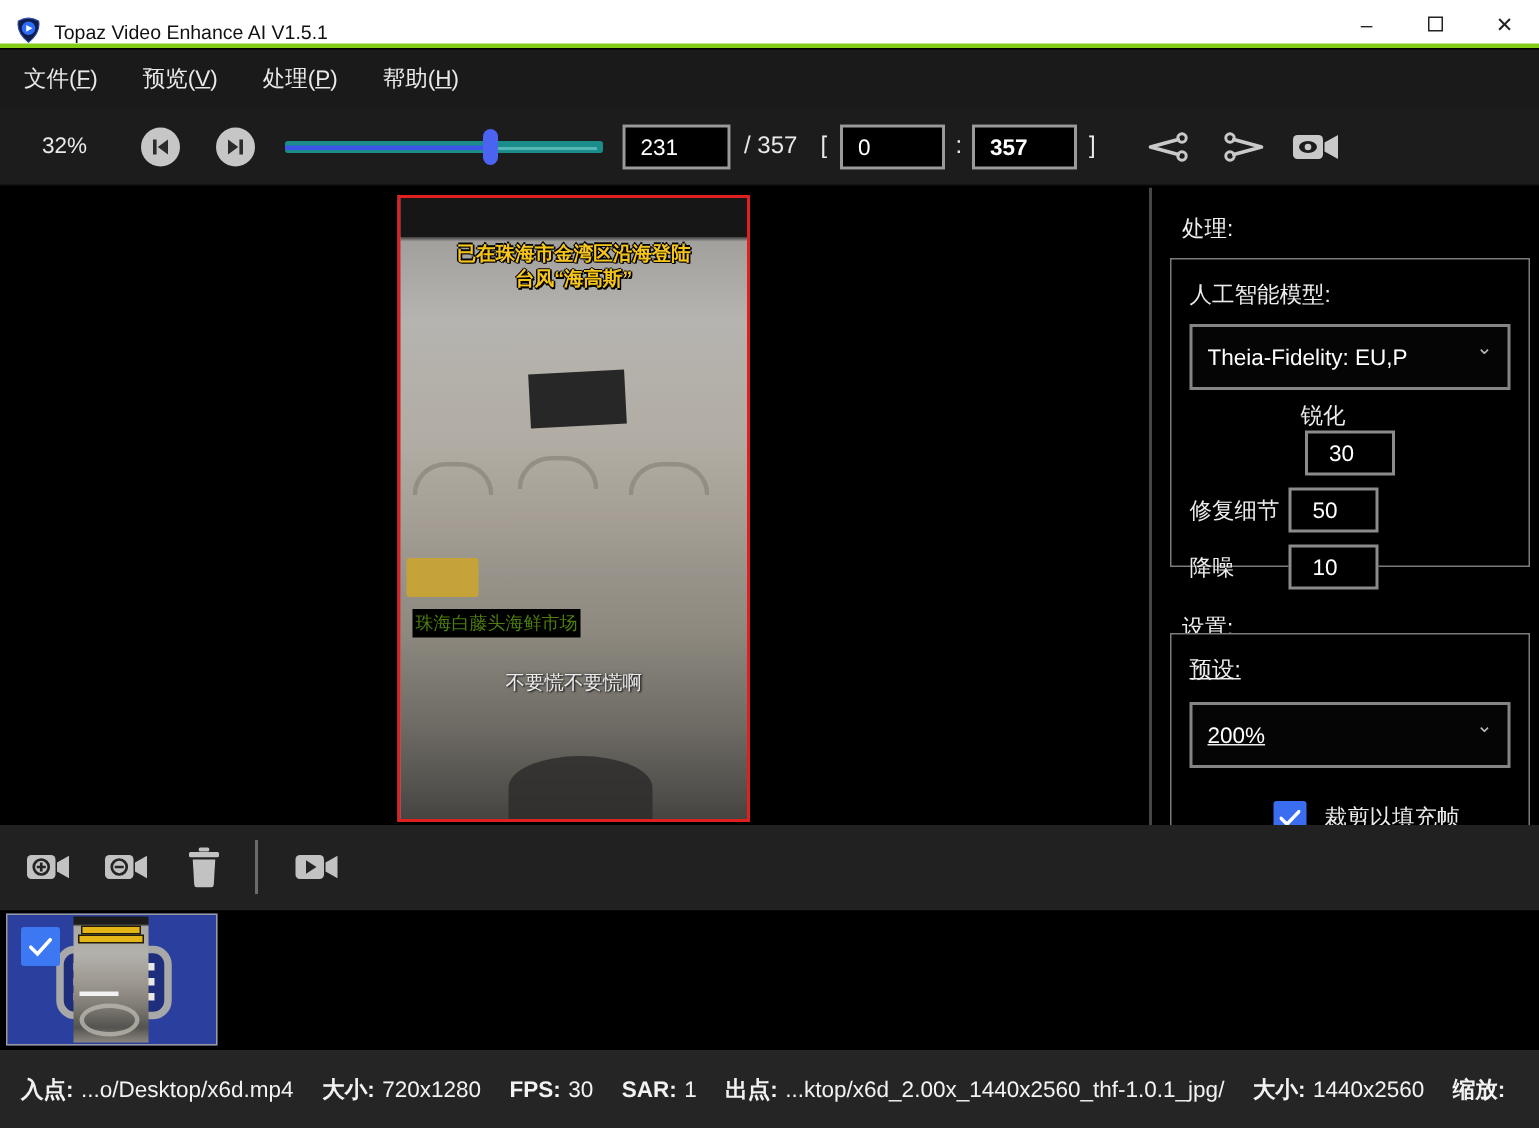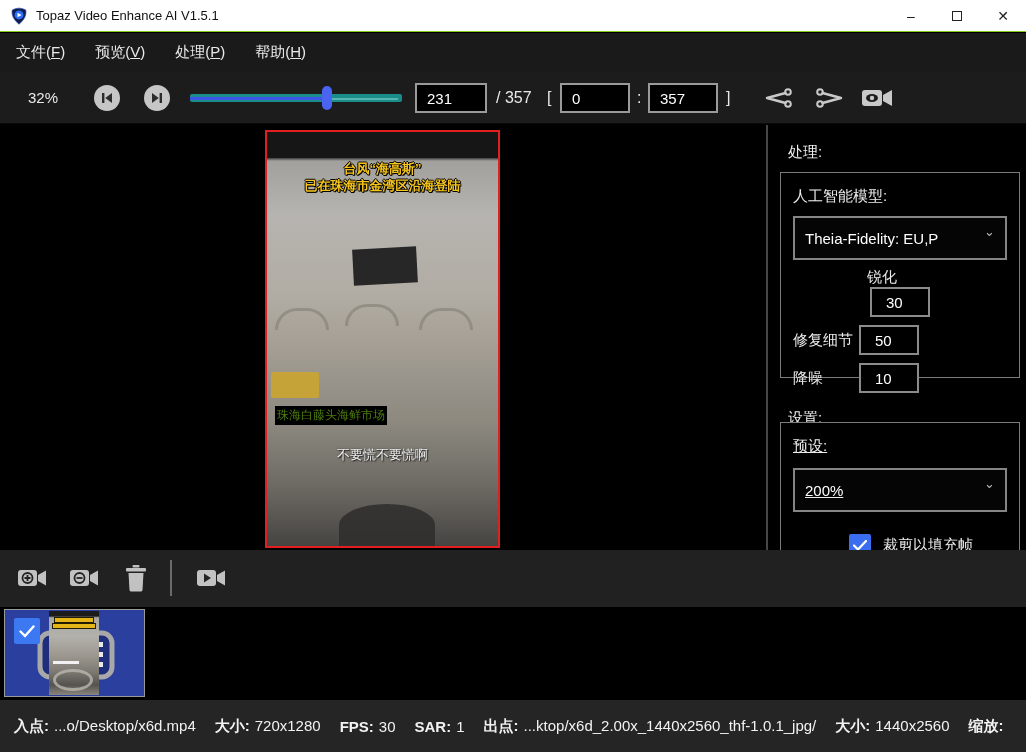--- a/index.html
+++ b/index.html
@@ -2,21 +2,21 @@
 <html><head>
 <meta charset="utf-8">
 <style>
   * { margin:0; padding:0; box-sizing:border-box; }
   html,body { width:1026px; height:752px; background:#000; overflow:hidden;
     font-family:"Liberation Sans","DejaVu Sans",sans-serif; }
   .app { position:relative; width:1026px; height:752px; background:#000; }
 
   
   .titlebar { position:absolute; left:0; top:0; width:1026px; height:32px;
-    background:#ffffff; display:flex; align-items:center; border-bottom:1px solid #84cc16;}
+    background:#ffffff; display:flex; align-items:flex-end; border-bottom:3px solid #84cc16;}
   .titlebar .logo { width:18px; height:18px; margin:0 8px 0 10px; }
   .titlebar .title { font-size:13px; color:#111; }
   .wincontrols { position:absolute; right:0; top:0; height:32px; display:flex; }
   .winbtn { width:46px; height:32px; display:flex; align-items:center; justify-content:center;
     font-size:14px; color:#222; cursor:default; }
   .winbtn .maxbox { width:10px; height:10px; border:1px solid #222; display:block; }
 
   
   .menubar { position:absolute; left:0; top:33px; width:1026px; height:39px;
     background:#1a1a1a; display:flex; align-items:center; }
@@ -164,21 +164,21 @@
       <div class="trackline"></div>
       <div class="progress" style="width:137px;"></div>
       <div class="handle" style="left:132px;"></div>
     </div>
 
     <input class="numbox" style="left: 415px;" value="231">
     <span class="tbtext" style="left:496px;">/ 357</span>
     <span class="tbtext" style="left:547px;">[</span>
     <input class="numbox" style="left: 560px; width: 70px;" value="0">
     <span class="tbtext" style="left:637px;">:</span>
-    <input class="numbox" style="left: 648px; width: 70px;" value="357">
+    <input class="numbox" style="left: 648px; width: 70px; font-weight: bold;" value="357">
     <span class="tbtext" style="left:726px;">]</span>
 
     <div class="tbicon" style="left:762px;">
       <svg width="28" height="24" viewBox="0 0 28 24">
         <circle cx="23" cy="6" r="2.8" fill="none" stroke="#c9c9c9" stroke-width="2"></circle>
         <circle cx="23" cy="18" r="2.8" fill="none" stroke="#c9c9c9" stroke-width="2"></circle>
         <path d="M2 12 L20.5 7 M2 12 L20.5 17" stroke="#c9c9c9" stroke-width="2.4" stroke-linecap="round" fill="none"></path>
       </svg>
     </div>
     <div class="tbicon" style="left:812px;">
@@ -203,22 +203,22 @@
     <div class="videoframe">
       <div class="vscene">
         <div class="vceiling"></div>
         <div class="vspeaker"></div>
         <div class="varch" style="left:8px;"></div>
         <div class="varch" style="left:78px; top:172px;"></div>
         <div class="varch" style="left:152px; top:176px;"></div>
         <div class="vtruck"></div>
         <div class="vblob"></div>
         <div class="vheadline">
+          <div>已在珠海市金湾区沿海登陆</div>
           <div>台风“海高斯”</div>
-          <div>已在珠海市金湾区沿海登陆</div>
         </div>
         <span class="vtag">珠海白藤头海鲜市场</span>
         <div class="vsub">不要慌不要慌啊</div>
       </div>
     </div>
 
     <div class="rpanel">
       <div class="ptitle" style="top:18px;">处理:</div>
 
       <div class="groupbox" style="top:47px; height:206px; padding:14px 12px;">

